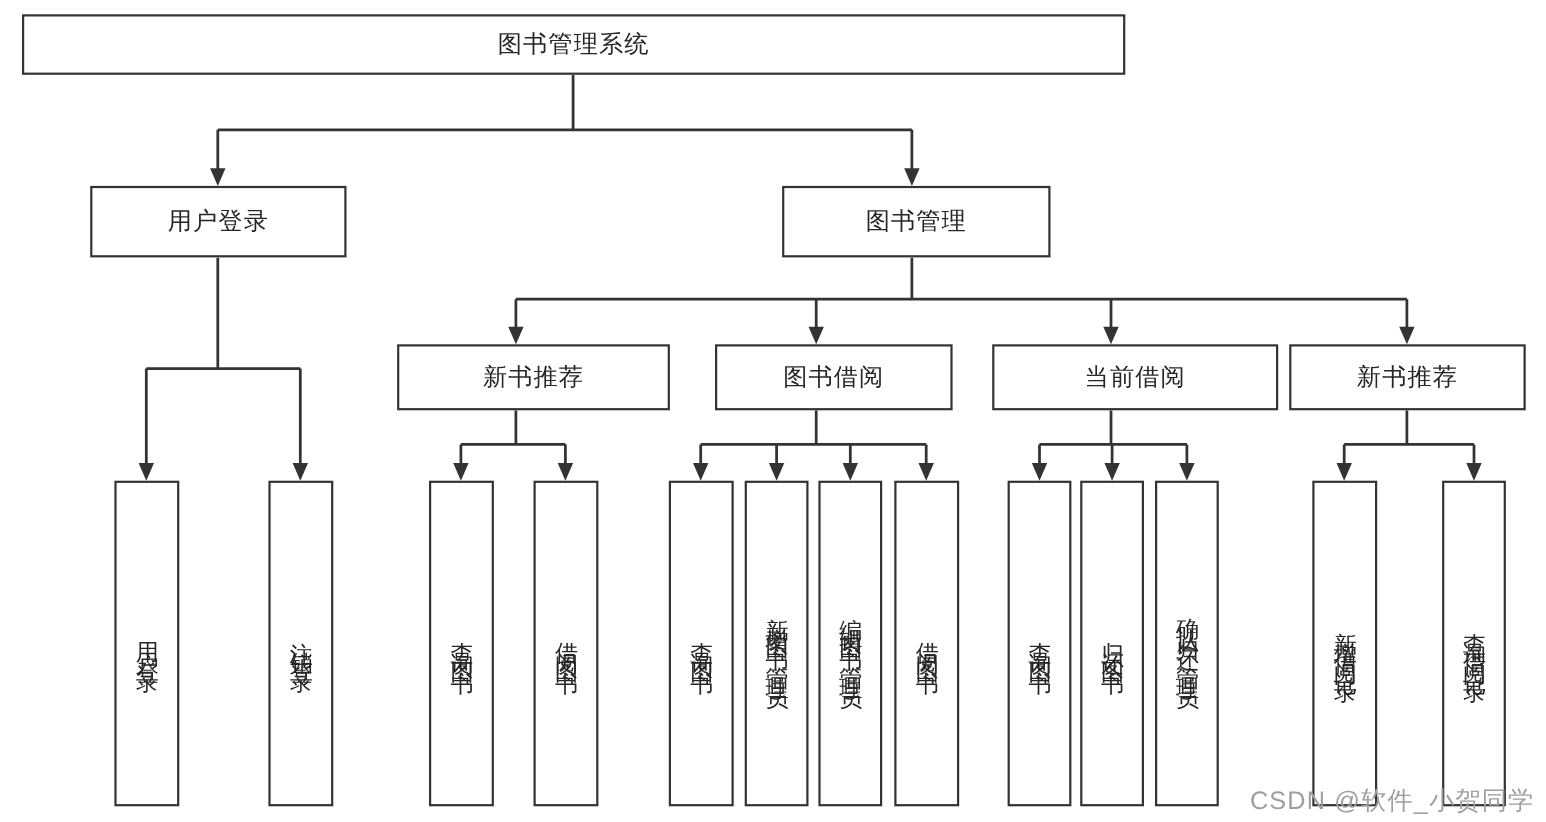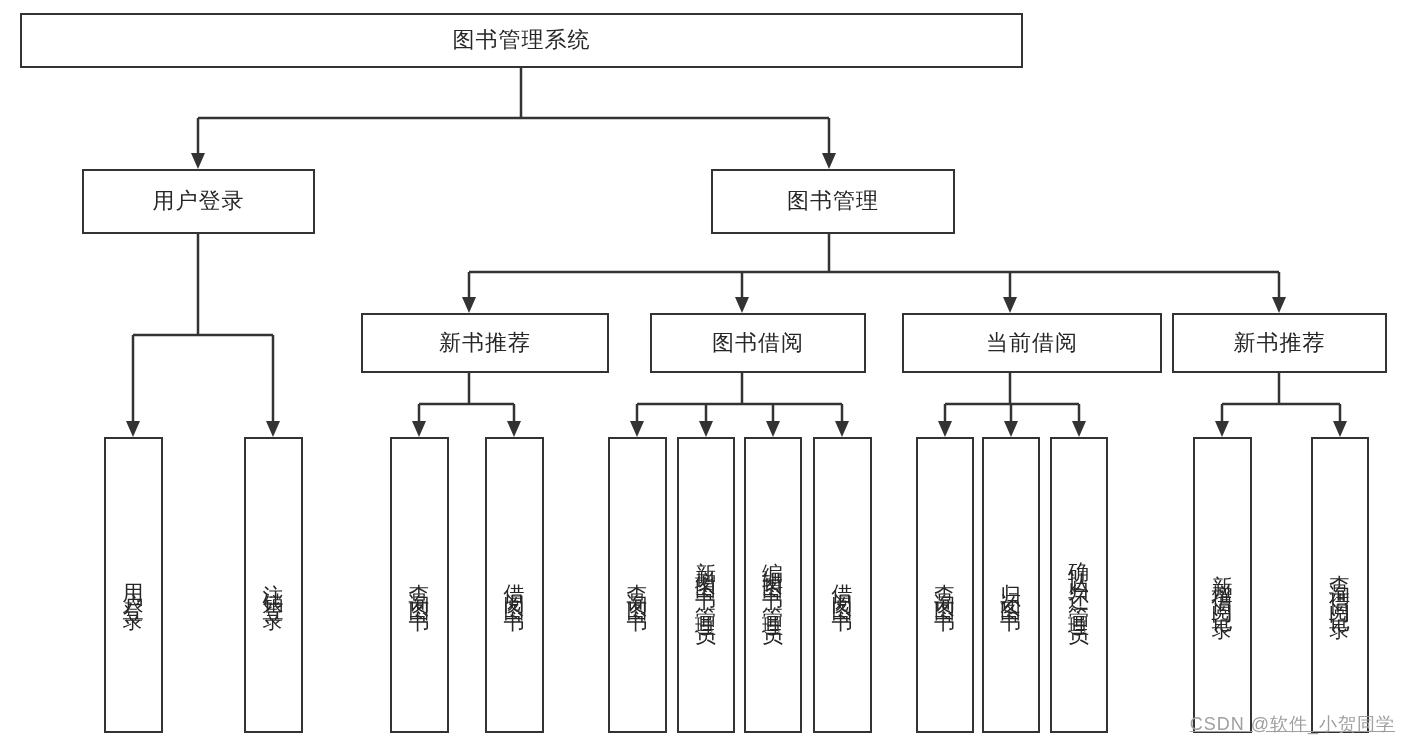--- a/index.html
+++ b/index.html
@@ -34,25 +34,24 @@
     writing-mode:vertical-lr;
     text-orientation:mixed;
     font-size:21px;
     letter-spacing:9px;
     line-height:1;
   }
 
   .watermark {
     position:absolute;
     right:10px; top:712px;
-    font-size:18px;
+    font-size:23px;
     letter-spacing:1px;
     color:var(--watermark,#9f9f9f);
     white-space:nowrap;
-    text-decoration:underline;
   }
 </style>
 </head>
 <body>
 
 <div class="stage">
 
   <svg class="connectors" viewBox="0 0 1405 747">
     <path class="lines" d="
       M521 68 V118 M198 118 H829 M198 118 V157 M829 118 V157

